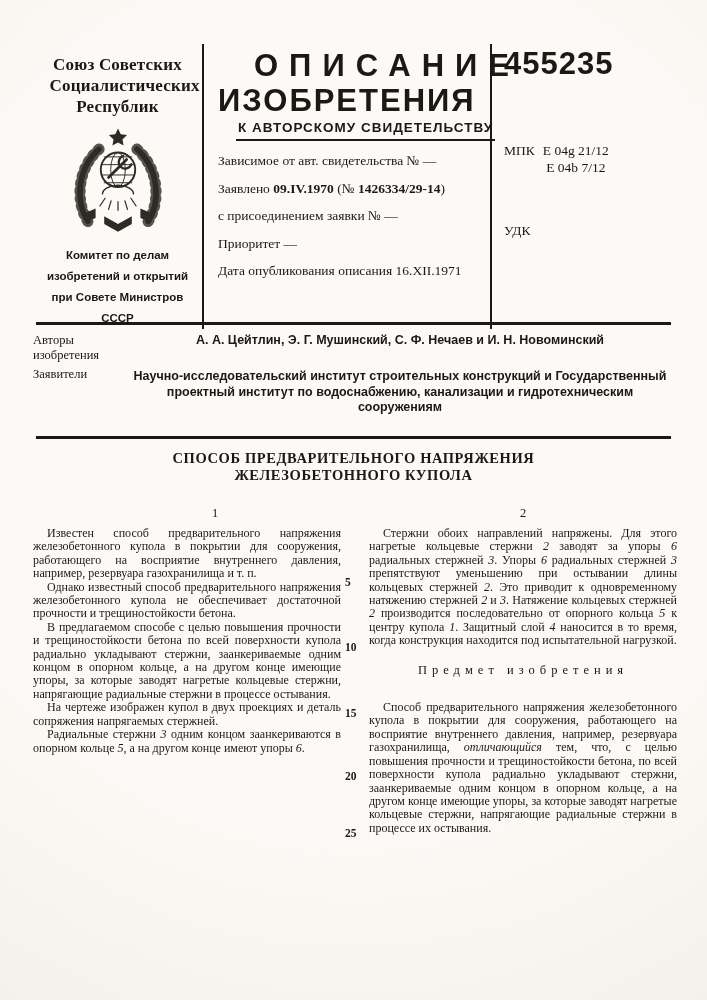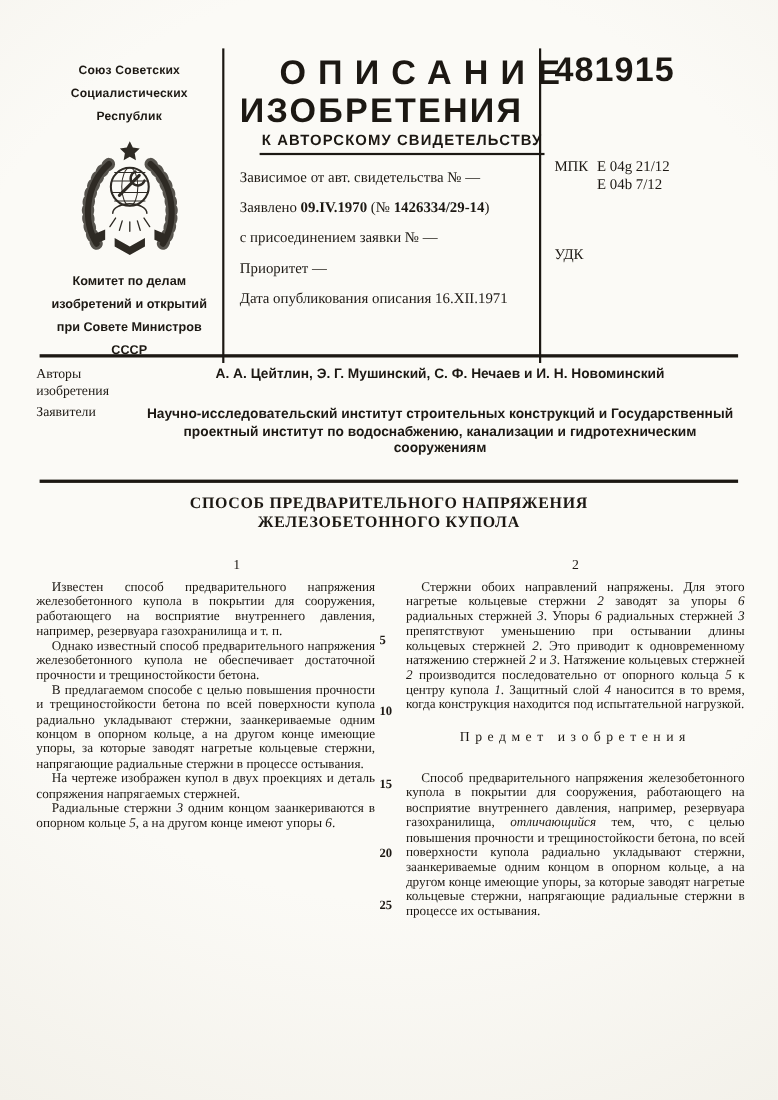--- a/index.html
+++ b/index.html
@@ -7,36 +7,36 @@
   body {
     position:relative; overflow:hidden;
     background:#f8f6f1; color:#1c1813;
     font-family:"Liberation Serif", serif;
   }
   .page { position:absolute; inset:0; background:radial-gradient(circle at 50% 40%, #fbfaf6 60%, #f3f1ea 100%); }
 
   
   .doc-header { position:absolute; left:33px; top:44px; width:642px; height:278px; display:grid; grid-template-columns:169px 290px 183px; }
   .hdr-left { text-align:center; padding-top:10px; }
-  .union-name { font-family:Liberation Sans, sans-serif; font-weight:bold; font-size:11px; line-height:21px; width:136px; margin:0 auto; letter-spacing:.2px; }
+  .union-name { font-family:Liberation Serif, serif; font-weight:bold; font-size:17px; line-height:21px; width:136px; margin:0 auto; letter-spacing:.2px; }
   .emblem-wrap { margin-top:8px; }
   .committee { font-family:"Liberation Sans", sans-serif; font-weight:bold; font-size:11.5px; line-height:21px; width:160px; margin:4px auto 0; }
 
   .hdr-mid { border-left:2px solid #1c1813; border-right:2px solid #1c1813; padding:4px 0 0 14px; }
   .doc-type-1 { font-family:"Liberation Sans", sans-serif; font-weight:bold; font-size:31px; letter-spacing:11px; line-height:35px; white-space:nowrap;margin-left:36px; }
   .doc-type-2 { font-family:"Liberation Sans", sans-serif; font-weight:bold; font-size:31px; letter-spacing:2px; line-height:35px; white-space:nowrap; }
   .doc-subtype { font-family:"Liberation Sans", sans-serif; font-weight:bold; font-size:13.5px; letter-spacing:1px; display:inline-block; border-bottom:2px solid #1c1813; padding:2px 2px 4px; margin-left:18px; white-space:nowrap; }
   .meta-list { margin-top:13px; }
   .meta-line { font-size:13.5px; line-height:14px; margin-bottom:13.5px; white-space:nowrap; }
 
   .hdr-right { padding:2px 0 0 12px; }
   .doc-number { font-family:"Liberation Sans", sans-serif; font-weight:bold; font-size:31px; letter-spacing:1px; }
   .class-block { font-size:13.5px; line-height:17px; display:flex; }
   .class-label { margin-right:8px; }
-  .mpk-block { margin-top:60px; }
+  .mpk-block { margin-top:60px;text-align:center; }
   .udk-block { margin-top:46px; }
   .class-lines span { display:block; white-space:nowrap; }
 
   .rule { position:absolute; left:36px; right:36px; height:3px; background:#1c1813; }
   .rule-1 { top:322px; }
   .rule-2 { top:436px; }
 
   
   .authors-block { position:absolute; left:33px; top:333px; width:642px; }
   .a-row { display:flex; margin-bottom:4px; }
@@ -104,21 +104,21 @@
       <div class="meta-list">
         <div class="meta-line">Зависимое от авт. свидетельства №  —</div>
         <div class="meta-line">Заявлено <b>09.IV.1970</b> (№ <b>1426334/29-14</b>)</div>
         <div class="meta-line">с присоединением заявки №  —</div>
         <div class="meta-line">Приоритет  —</div>
         <div class="meta-line">Дата опубликования описания 16.XII.1971</div>
       </div>
     </div>
 
     <div class="hdr-right">
-      <div class="doc-number">481915</div>
+      <div class="doc-number">455235</div>
       <div class="class-block mpk-block">
         <span class="class-label">МПК</span>
         <span class="class-lines">
           <span>E 04g 21/12</span>
           <span>E 04b 7/12</span>
         </span>
       </div>
       <div class="class-block udk-block">
         <span class="class-label">УДК</span>
       </div>
@@ -156,21 +156,21 @@
       <p>В предлагаемом способе с целью повышения прочности и трещиностойкости бетона по всей поверхности купола радиально укладывают стержни, заанкериваемые одним концом в опорном кольце, а на другом конце имеющие упоры, за которые заводят нагретые кольцевые стержни, напрягающие радиальные стержни в процессе остывания.</p>
       <p>На чертеже изображен купол в двух проекциях и деталь сопряжения напрягаемых стержней.</p>
       <p>Радиальные стержни <i>3</i> одним концом заанкериваются в опорном кольце <i>5</i>, а на другом конце имеют упоры <i>6</i>.</p>
     </div>
 
     <div class="gutter">
       <span style="top:49px">5</span>
       <span style="top:114px">10</span>
       <span style="top:180px">15</span>
       <span style="top:243px">20</span>
-      <span style="top:290px">25</span>
+      <span style="top:300px">25</span>
     </div>
 
     <div class="col col-right">
       <p>Стержни обоих направлений напряжены. Для этого нагретые кольцевые стержни <i>2</i> заводят за упоры <i>6</i> радиальных стержней <i>3</i>. Упоры <i>6</i> радиальных стержней <i>3</i> препятствуют уменьшению при остывании длины кольцевых стержней <i>2</i>. Это приводит к одновременному натяжению стержней <i>2</i> и <i>3</i>. Натяжение кольцевых стержней <i>2</i> производится последовательно от опорного кольца <i>5</i> к центру купола <i>1</i>. Защитный слой <i>4</i> наносится в то время, когда конструкция находится под испытательной нагрузкой.</p>
       <p class="claims-heading">Предмет изобретения</p>
       <p>Способ предварительного напряжения железобетонного купола в покрытии для сооружения, работающего на восприятие внутреннего давления, например, резервуара газохранилища, <i>отличающийся</i> тем, что, с целью повышения прочности и трещиностойкости бетона, по всей поверхности купола радиально укладывают стержни, заанкериваемые одним концом в опорном кольце, а на другом конце имеющие упоры, за которые заводят нагретые кольцевые стержни, напрягающие радиальные стержни в процессе их остывания.</p>
     </div>
 
   </main>
 </div>

